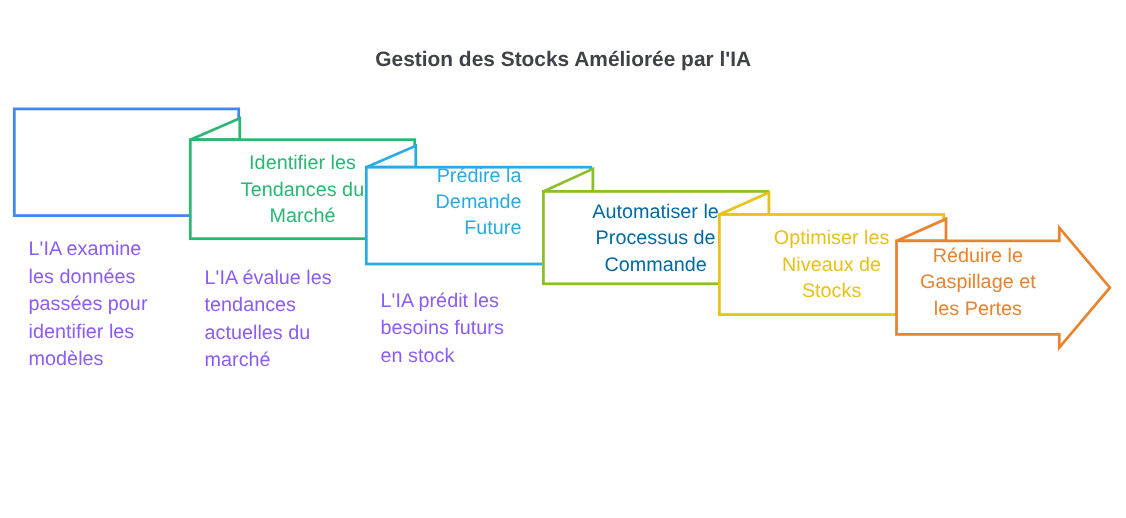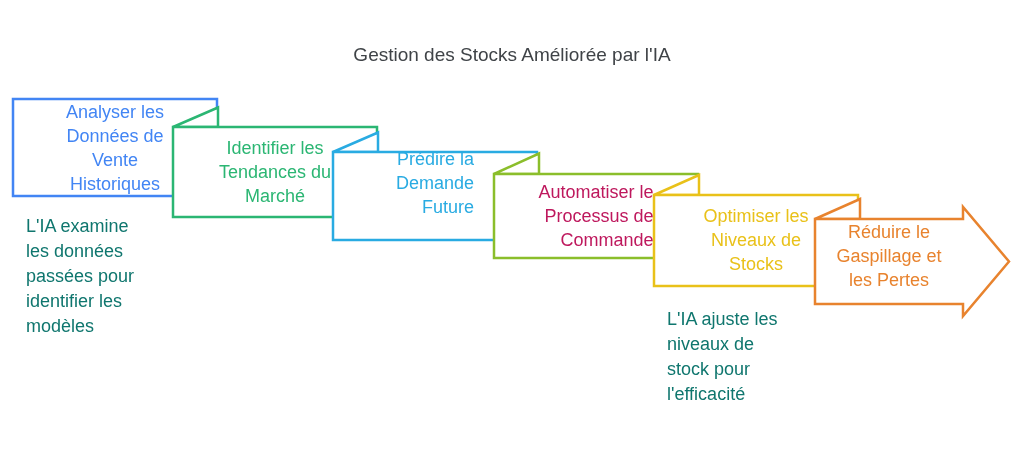--- a/index.html
+++ b/index.html
@@ -24,39 +24,39 @@
     stroke-linejoin: miter;
   }
   .diagram-title {
     position: absolute;
     top: 42px;
     left: 0;
     width: 100%;
     text-align: center;
     font-size: 19px;
     line-height: 26px;
-    font-weight: normal;
+    font-weight: bold;
     color: #3F4347;
   }
   .step-title {
     position: absolute;
     display: flex;
     align-items: center;
     justify-content: center;
     text-align: center;
     white-space: pre-line;
     font-size: 18px;
     line-height: 24px;
   }
   .step-desc {
     position: absolute;
     white-space: pre-line;
     font-size: 18px;
     line-height: 25px;
-    color: #0f766e;
+    color: #8b5cf6;
     width: 155px;
   }
   
   .t1 { left: 13px;  top: 99px;  width: 204px; height: 97px; }
   .t2 { left: 173px; top: 127px; width: 204px; height: 90px; }
   .t3 { left: 333px; top: 139px; width: 204px; height: 88px; text-align: right; }
   .t4 { left: 494px; top: 174px; width: 204px; height: 84px; }
   .t5 { left: 654px; top: 195px; width: 204px; height: 90px; }
   .t6 { left: 815px; top: 219px; width: 148px; height: 74px; }
   
@@ -87,43 +87,42 @@
 
     <path d="M654,195 L699,175 L699,195 Z" stroke="#E9C119"></path>
     <rect x="654" y="195" width="204" height="91" stroke="#E9C119"></rect>
 
     <path d="M815,219 L860,199 L860,219 Z" stroke="#E8832E"></path>
     <path d="M815,219 L963,219 L963,207 L1009,261.5 L963,316 L963,304 L815,304 Z" stroke="#E8832E"></path>
   </svg>
 
   <div class="diagram-title" style="color: rgb(63, 67, 71);">Gestion des Stocks Améliorée par l'IA</div>
 
-  <div class="step-title t1" style="color: rgb(66, 133, 244);">Analyser les
-Données de
-Vente
-Historiques</div>
   <div class="step-title t2" style="color: rgb(43, 182, 115);">Identifier les
 Tendances du
 Marché</div>
   <div class="step-title t3" style="color: rgb(41, 171, 226);">Prédire la
 Demande
 Future</div>
-  <div class="step-title t4" style="color: #be185d; text-align: right;">Automatiser le
+  <div class="step-title t4" style="color: #0369a1;">Automatiser le
 Processus de
 Commande</div>
   <div class="step-title t5" style="color: rgb(233, 193, 25);">Optimiser les
 Niveaux de
 Stocks</div>
   <div class="step-title t6" style="color: rgb(232, 131, 46);">Réduire le
 Gaspillage et
 les Pertes</div>
 
   <div class="step-desc d1">L'IA examine
 les données
 passées pour
 identifier les
 modèles</div>
-  <div class="step-desc d5">L'IA ajuste les
-niveaux de
-stock pour
-l'efficacité</div>
+  <div class="step-desc d2">L'IA évalue les
+tendances
+actuelles du
+marché</div>
+  <div class="step-desc d3">L'IA prédit les
+besoins futurs
+en stock</div>
 
 </div>
 
 </body></html>

